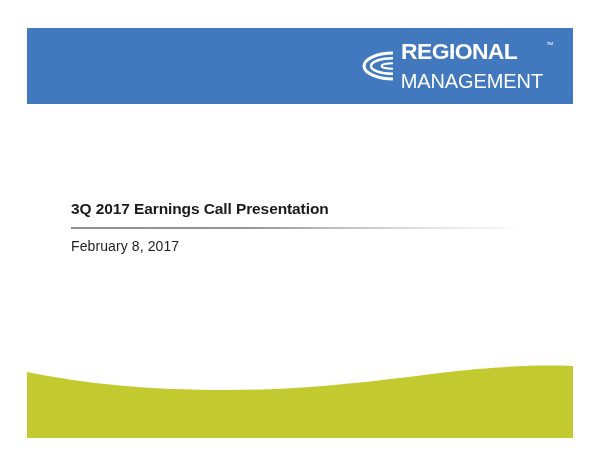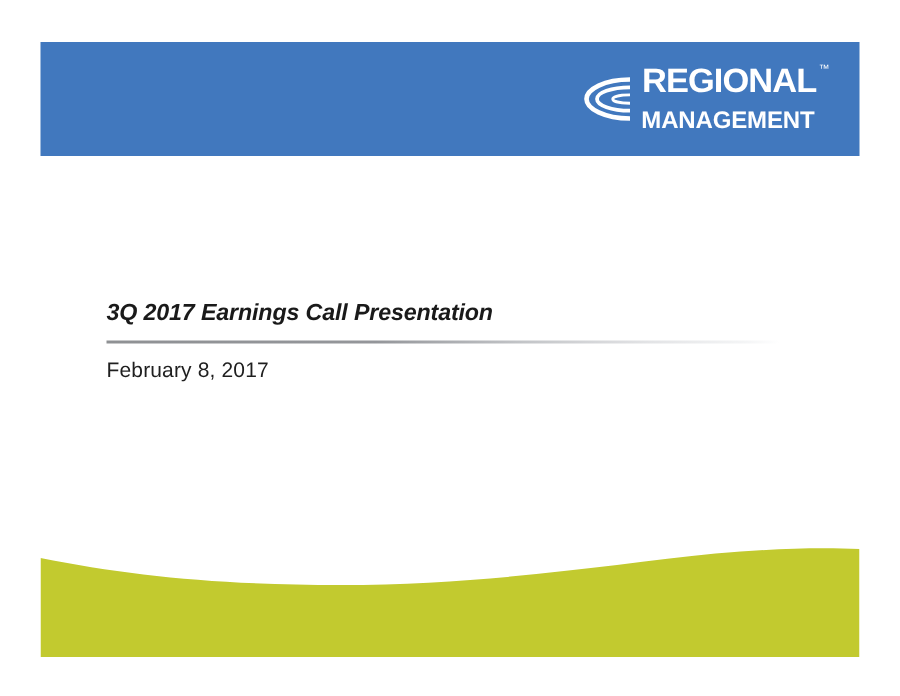--- a/index.html
+++ b/index.html
@@ -68,43 +68,42 @@
     position: absolute;
     top: 0px;
     right: -7px;
     font-size: 7px;
     font-weight: normal;
     letter-spacing: 0;
     color: #ffffff;
   }
   .logo-line-bottom {
     font-family: "Liberation Sans", sans-serif;
-    font-weight: bold;
-    font-size: 16px;
+    font-weight: normal;
+    font-size: 20px;
     letter-spacing: -0.1px;
     color: #ffffff;
     white-space: nowrap;
     margin-top: 7px;
   }
 
   
   .title-block {
     position: absolute;
     left: 71px;
     top: 200px;
     width: 452px;
   }
   .slide-title {
     font-family: "Liberation Sans", sans-serif;
     font-weight: bold;
     font-size: 15.5px;
     color: #1a1a1a;
     letter-spacing: -0.1px;
     white-space: nowrap;
-    font-style: italic;
   }
   .title-rule {
     margin-top: 9px;
     height: 2px;
     width: 449px;
     background: linear-gradient(to right,
                 #8f9194 0%,
                 #94969a 40%,
                 #c3c5c8 62%,
                 #e2e3e5 80%,

